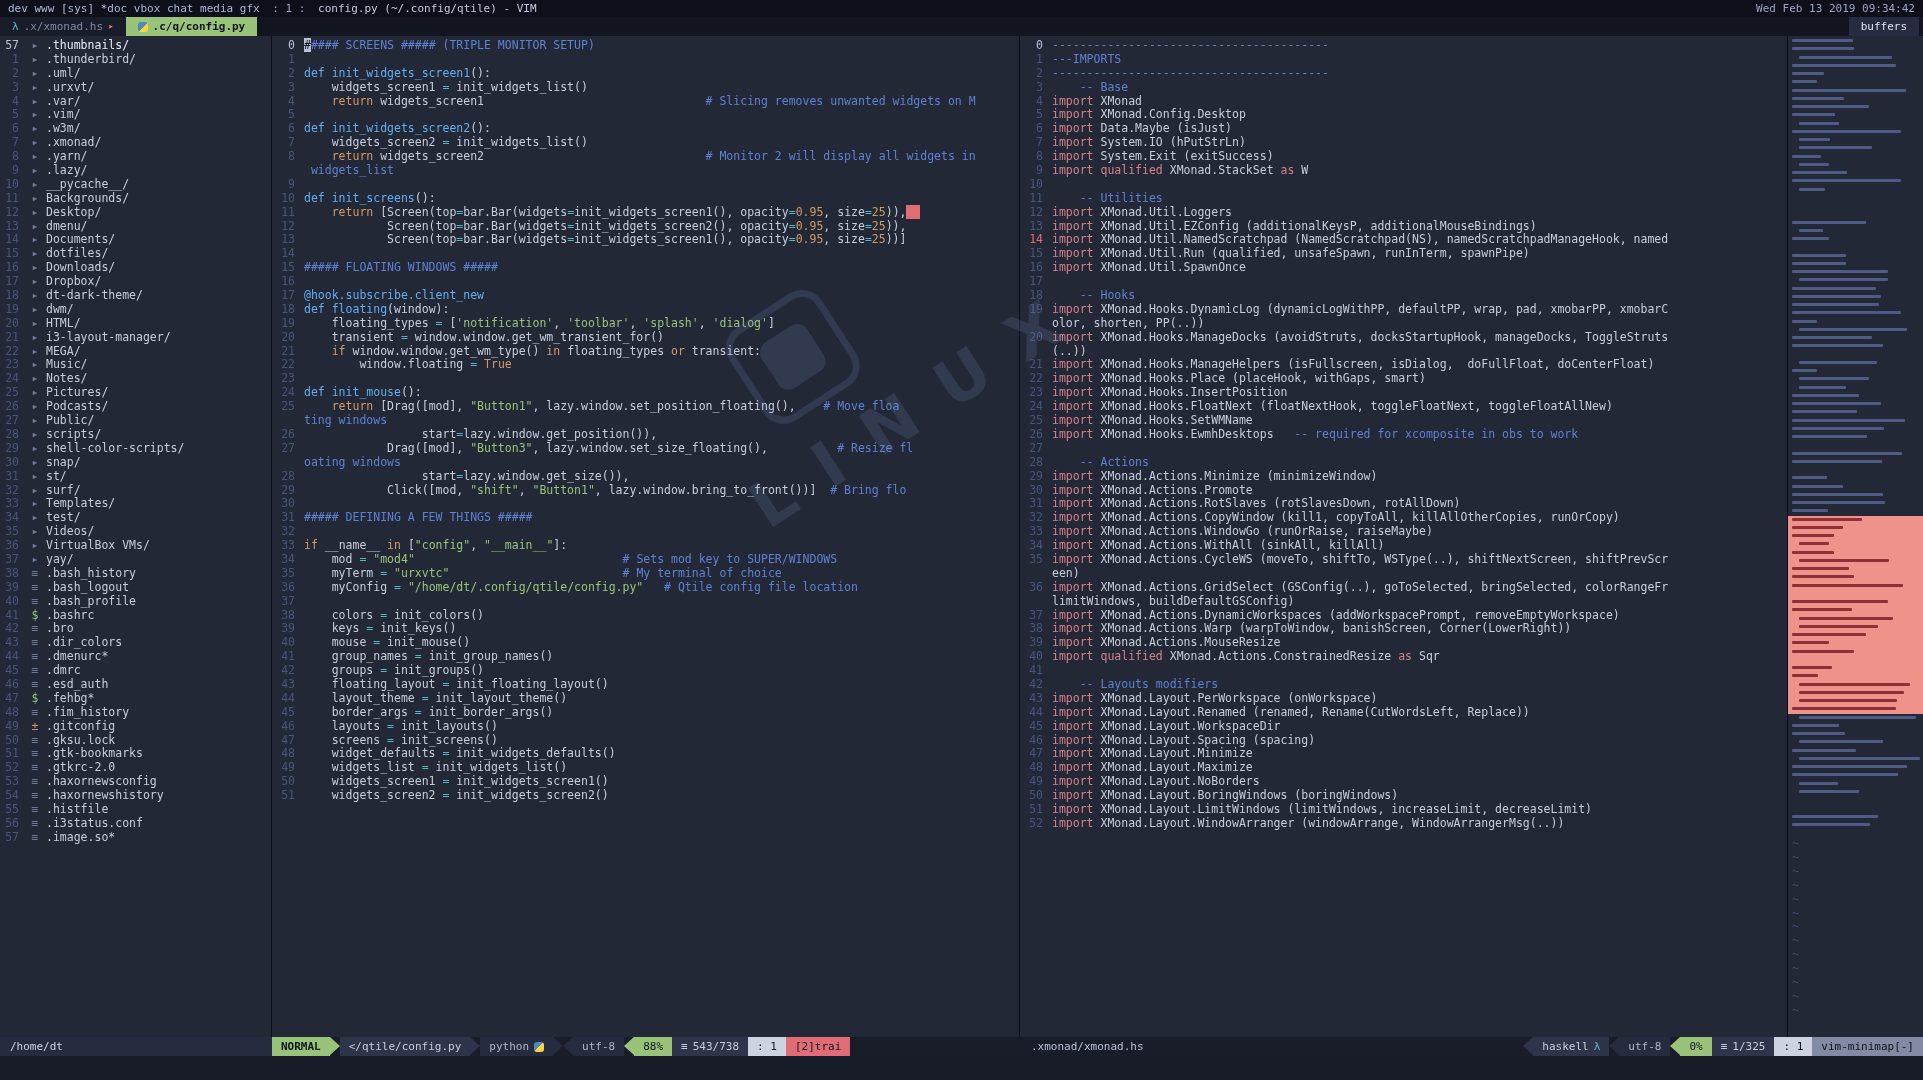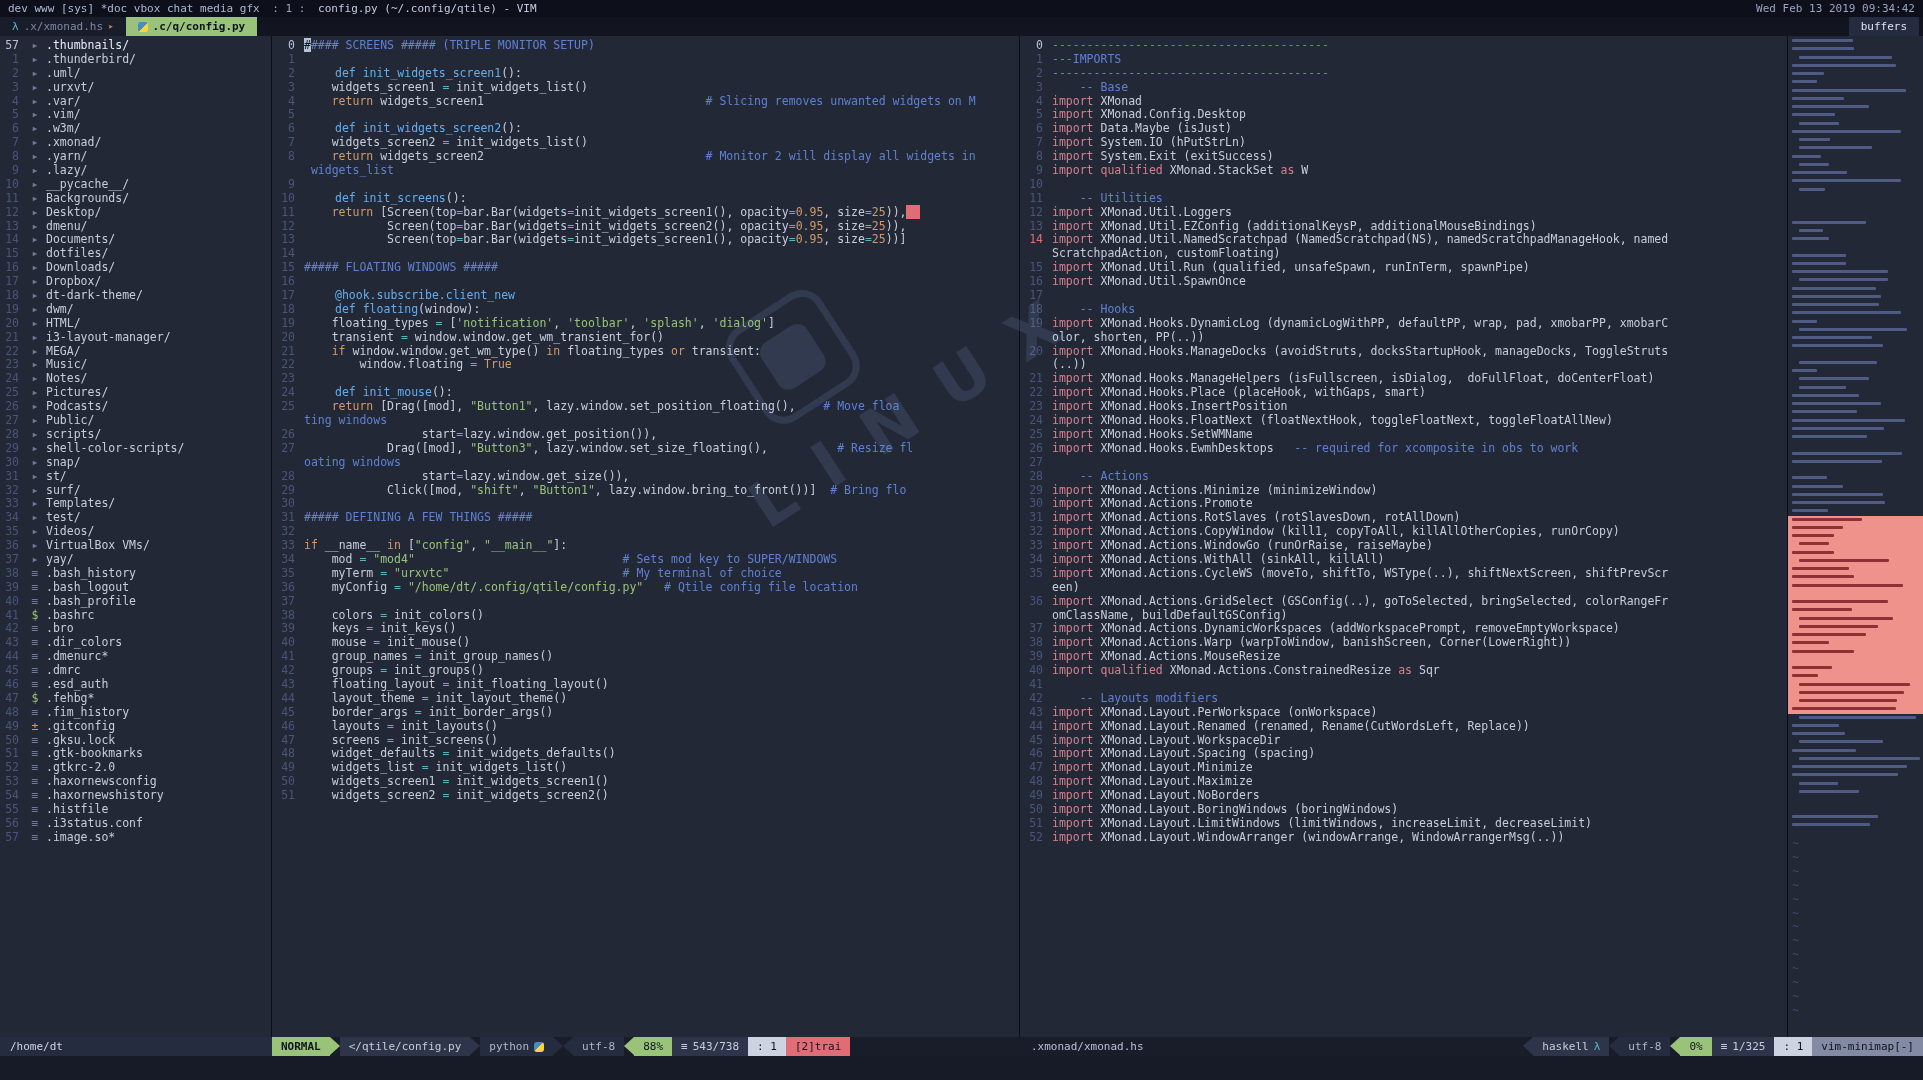--- a/index.html
+++ b/index.html
@@ -33,21 +33,21 @@
   .row, .trow { display:flex; height:13.9px; line-height:13.9px; font-size:11.5px; white-space:pre; }
   .ln { flex:none; width:32px; text-align:right; padding-right:9px; color:#49557a; }
   .tree .ln { width:28px; }
   .ln-cur { color:#b6c0da; }
   .ln-red { color:#e06c75; }
   .code { white-space:pre; }
 
   
   .t { color:#c6cddc; }
   .c { color:#5e81d2; }
-  .k { color:#62aeee;margin-left:31px; }
+  .k { color:#62aeee; }
   .o { color:#d19a66; }
   .s { color:#98c379; }
   .y { color:#56b6c2; }
   .im { color:#d3808d; }
   .cur { background:#b8c2d8; color:#141826; }
   .trail { background:#e06c75; }
 
   
   .ticon { flex:none; width:14px; margin-right:4px; text-align:center; color:#6f7a96; }
   .i-shell { color:#98c379; }
@@ -248,21 +248,20 @@
         <div class="row"><span class="ln">5</span><span class="code"><span class="im">import</span><span class="t"> XMonad.Config.Desktop</span></span></div>
         <div class="row"><span class="ln">6</span><span class="code"><span class="im">import</span><span class="t"> Data.Maybe (isJust)</span></span></div>
         <div class="row"><span class="ln">7</span><span class="code"><span class="im">import</span><span class="t"> System.IO (hPutStrLn)</span></span></div>
         <div class="row"><span class="ln">8</span><span class="code"><span class="im">import</span><span class="t"> System.Exit (exitSuccess)</span></span></div>
         <div class="row"><span class="ln">9</span><span class="code"><span class="im">import qualified</span><span class="t"> XMonad.StackSet </span><span class="im">as</span><span class="t"> W</span></span></div>
         <div class="row"><span class="ln">10</span><span class="code"></span></div>
         <div class="row"><span class="ln">11</span><span class="code"><span class="c">    -- Utilities</span></span></div>
         <div class="row"><span class="ln">12</span><span class="code"><span class="im">import</span><span class="t"> XMonad.Util.Loggers</span></span></div>
         <div class="row"><span class="ln">13</span><span class="code"><span class="im">import</span><span class="t"> XMonad.Util.EZConfig (additionalKeysP, additionalMouseBindings)</span></span></div>
         <div class="row"><span class="ln ln-red">14</span><span class="code"><span class="im">import</span><span class="t"> XMonad.Util.NamedScratchpad (NamedScratchpad(NS), namedScratchpadManageHook, named</span></span></div>
-        <div class="row"><span class="ln"></span><span class="code"><span class="t">ScratchpadAction, customFloating)</span></span></div>
         <div class="row"><span class="ln">15</span><span class="code"><span class="im">import</span><span class="t"> XMonad.Util.Run (qualified, unsafeSpawn, runInTerm, spawnPipe)</span></span></div>
         <div class="row"><span class="ln">16</span><span class="code"><span class="im">import</span><span class="t"> XMonad.Util.SpawnOnce</span></span></div>
         <div class="row"><span class="ln">17</span><span class="code"></span></div>
         <div class="row"><span class="ln">18</span><span class="code"><span class="c">    -- Hooks</span></span></div>
         <div class="row"><span class="ln">19</span><span class="code"><span class="im">import</span><span class="t"> XMonad.Hooks.DynamicLog (dynamicLogWithPP, defaultPP, wrap, pad, xmobarPP, xmobarC</span></span></div>
         <div class="row"><span class="ln"></span><span class="code"><span class="t">olor, shorten, PP(..))</span></span></div>
         <div class="row"><span class="ln">20</span><span class="code"><span class="im">import</span><span class="t"> XMonad.Hooks.ManageDocks (avoidStruts, docksStartupHook, manageDocks, ToggleStruts</span></span></div>
         <div class="row"><span class="ln"></span><span class="code"><span class="t">(..))</span></span></div>
         <div class="row"><span class="ln">21</span><span class="code"><span class="im">import</span><span class="t"> XMonad.Hooks.ManageHelpers (isFullscreen, isDialog,  doFullFloat, doCenterFloat)</span></span></div>
         <div class="row"><span class="ln">22</span><span class="code"><span class="im">import</span><span class="t"> XMonad.Hooks.Place (placeHook, withGaps, smart)</span></span></div>
@@ -274,21 +273,21 @@
         <div class="row"><span class="ln">28</span><span class="code"><span class="c">    -- Actions</span></span></div>
         <div class="row"><span class="ln">29</span><span class="code"><span class="im">import</span><span class="t"> XMonad.Actions.Minimize (minimizeWindow)</span></span></div>
         <div class="row"><span class="ln">30</span><span class="code"><span class="im">import</span><span class="t"> XMonad.Actions.Promote</span></span></div>
         <div class="row"><span class="ln">31</span><span class="code"><span class="im">import</span><span class="t"> XMonad.Actions.RotSlaves (rotSlavesDown, rotAllDown)</span></span></div>
         <div class="row"><span class="ln">32</span><span class="code"><span class="im">import</span><span class="t"> XMonad.Actions.CopyWindow (kill1, copyToAll, killAllOtherCopies, runOrCopy)</span></span></div>
         <div class="row"><span class="ln">33</span><span class="code"><span class="im">import</span><span class="t"> XMonad.Actions.WindowGo (runOrRaise, raiseMaybe)</span></span></div>
         <div class="row"><span class="ln">34</span><span class="code"><span class="im">import</span><span class="t"> XMonad.Actions.WithAll (sinkAll, killAll)</span></span></div>
         <div class="row"><span class="ln">35</span><span class="code"><span class="im">import</span><span class="t"> XMonad.Actions.CycleWS (moveTo, shiftTo, WSType(..), shiftNextScreen, shiftPrevScr</span></span></div>
         <div class="row"><span class="ln"></span><span class="code"><span class="t">een)</span></span></div>
         <div class="row"><span class="ln">36</span><span class="code"><span class="im">import</span><span class="t"> XMonad.Actions.GridSelect (GSConfig(..), goToSelected, bringSelected, colorRangeFr</span></span></div>
-        <div class="row"><span class="ln"></span><span class="code"><span class="t">omClassName, buildDefaultGSConfig)</span></span></div>
+        <div class="row"><span class="ln"></span><span class="code"><span class="t">limitWindows, buildDefaultGSConfig)</span></span></div>
         <div class="row"><span class="ln">37</span><span class="code"><span class="im">import</span><span class="t"> XMonad.Actions.DynamicWorkspaces (addWorkspacePrompt, removeEmptyWorkspace)</span></span></div>
         <div class="row"><span class="ln">38</span><span class="code"><span class="im">import</span><span class="t"> XMonad.Actions.Warp (warpToWindow, banishScreen, Corner(LowerRight))</span></span></div>
         <div class="row"><span class="ln">39</span><span class="code"><span class="im">import</span><span class="t"> XMonad.Actions.MouseResize</span></span></div>
         <div class="row"><span class="ln">40</span><span class="code"><span class="im">import qualified</span><span class="t"> XMonad.Actions.ConstrainedResize </span><span class="im">as</span><span class="t"> Sqr</span></span></div>
         <div class="row"><span class="ln">41</span><span class="code"></span></div>
         <div class="row"><span class="ln">42</span><span class="code"><span class="c">    -- Layouts modifiers</span></span></div>
         <div class="row"><span class="ln">43</span><span class="code"><span class="im">import</span><span class="t"> XMonad.Layout.PerWorkspace (onWorkspace)</span></span></div>
         <div class="row"><span class="ln">44</span><span class="code"><span class="im">import</span><span class="t"> XMonad.Layout.Renamed (renamed, Rename(CutWordsLeft, Replace))</span></span></div>
         <div class="row"><span class="ln">45</span><span class="code"><span class="im">import</span><span class="t"> XMonad.Layout.WorkspaceDir</span></span></div>
         <div class="row"><span class="ln">46</span><span class="code"><span class="im">import</span><span class="t"> XMonad.Layout.Spacing (spacing)</span></span></div>

